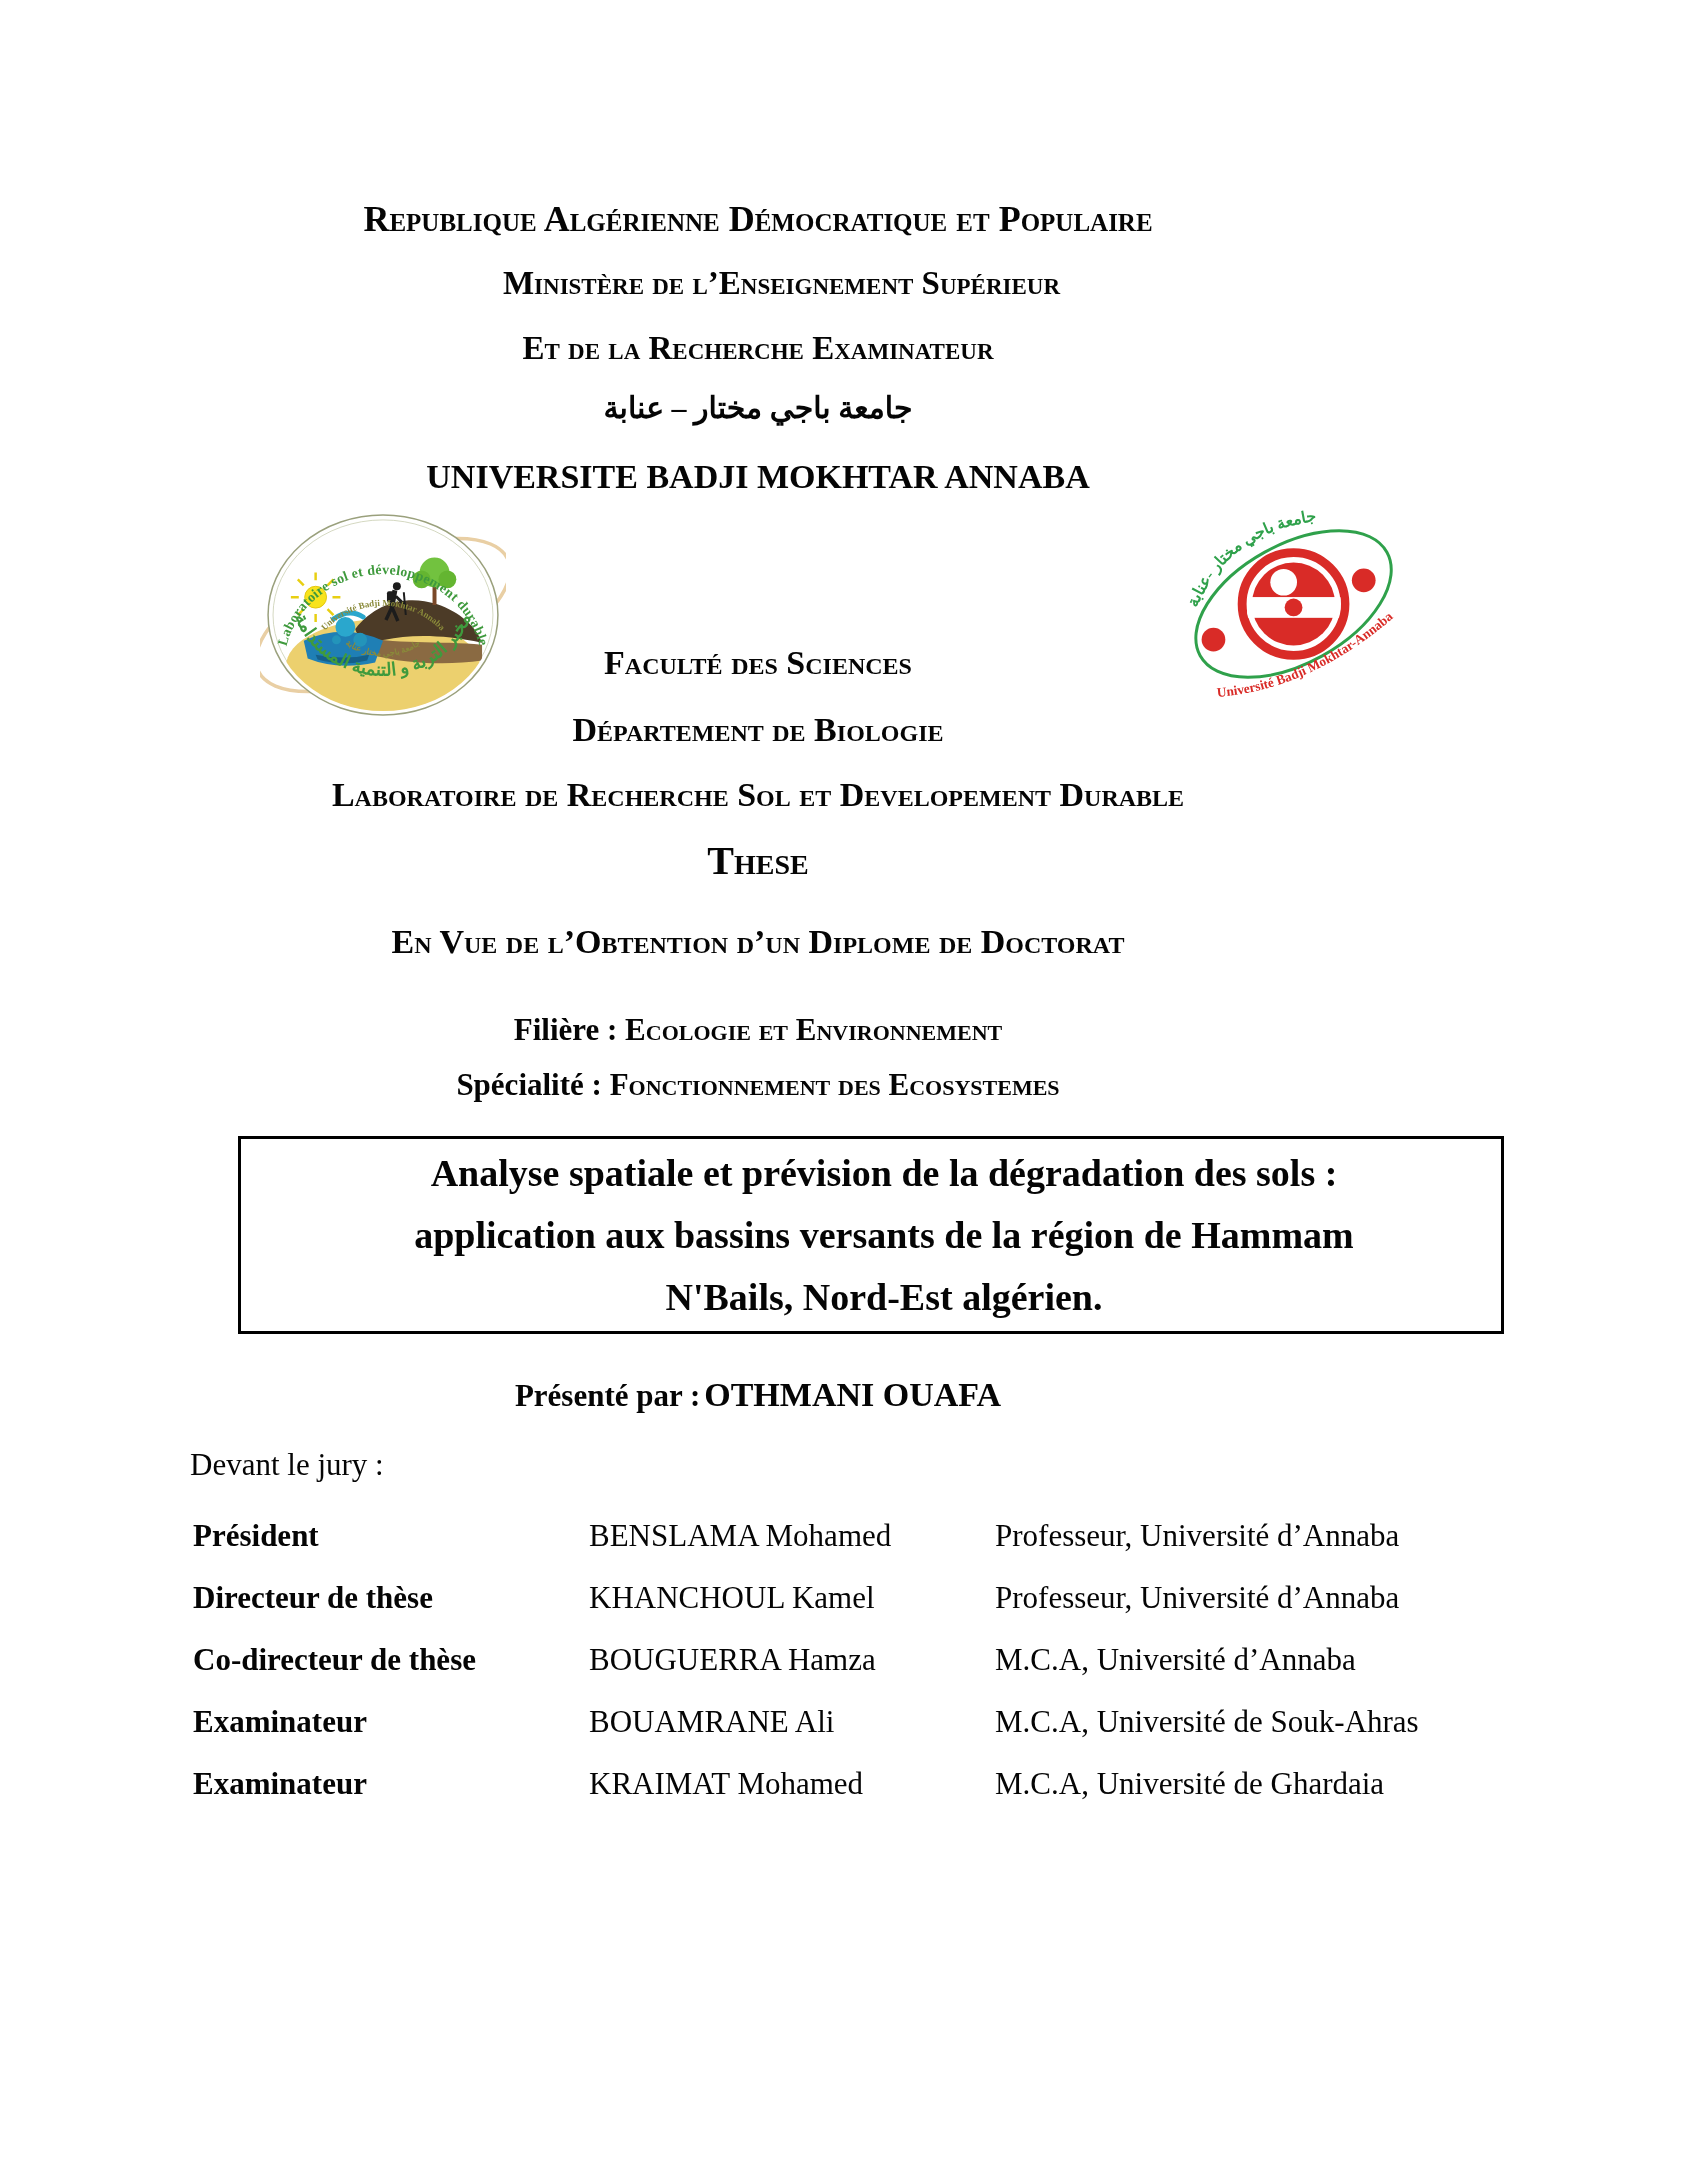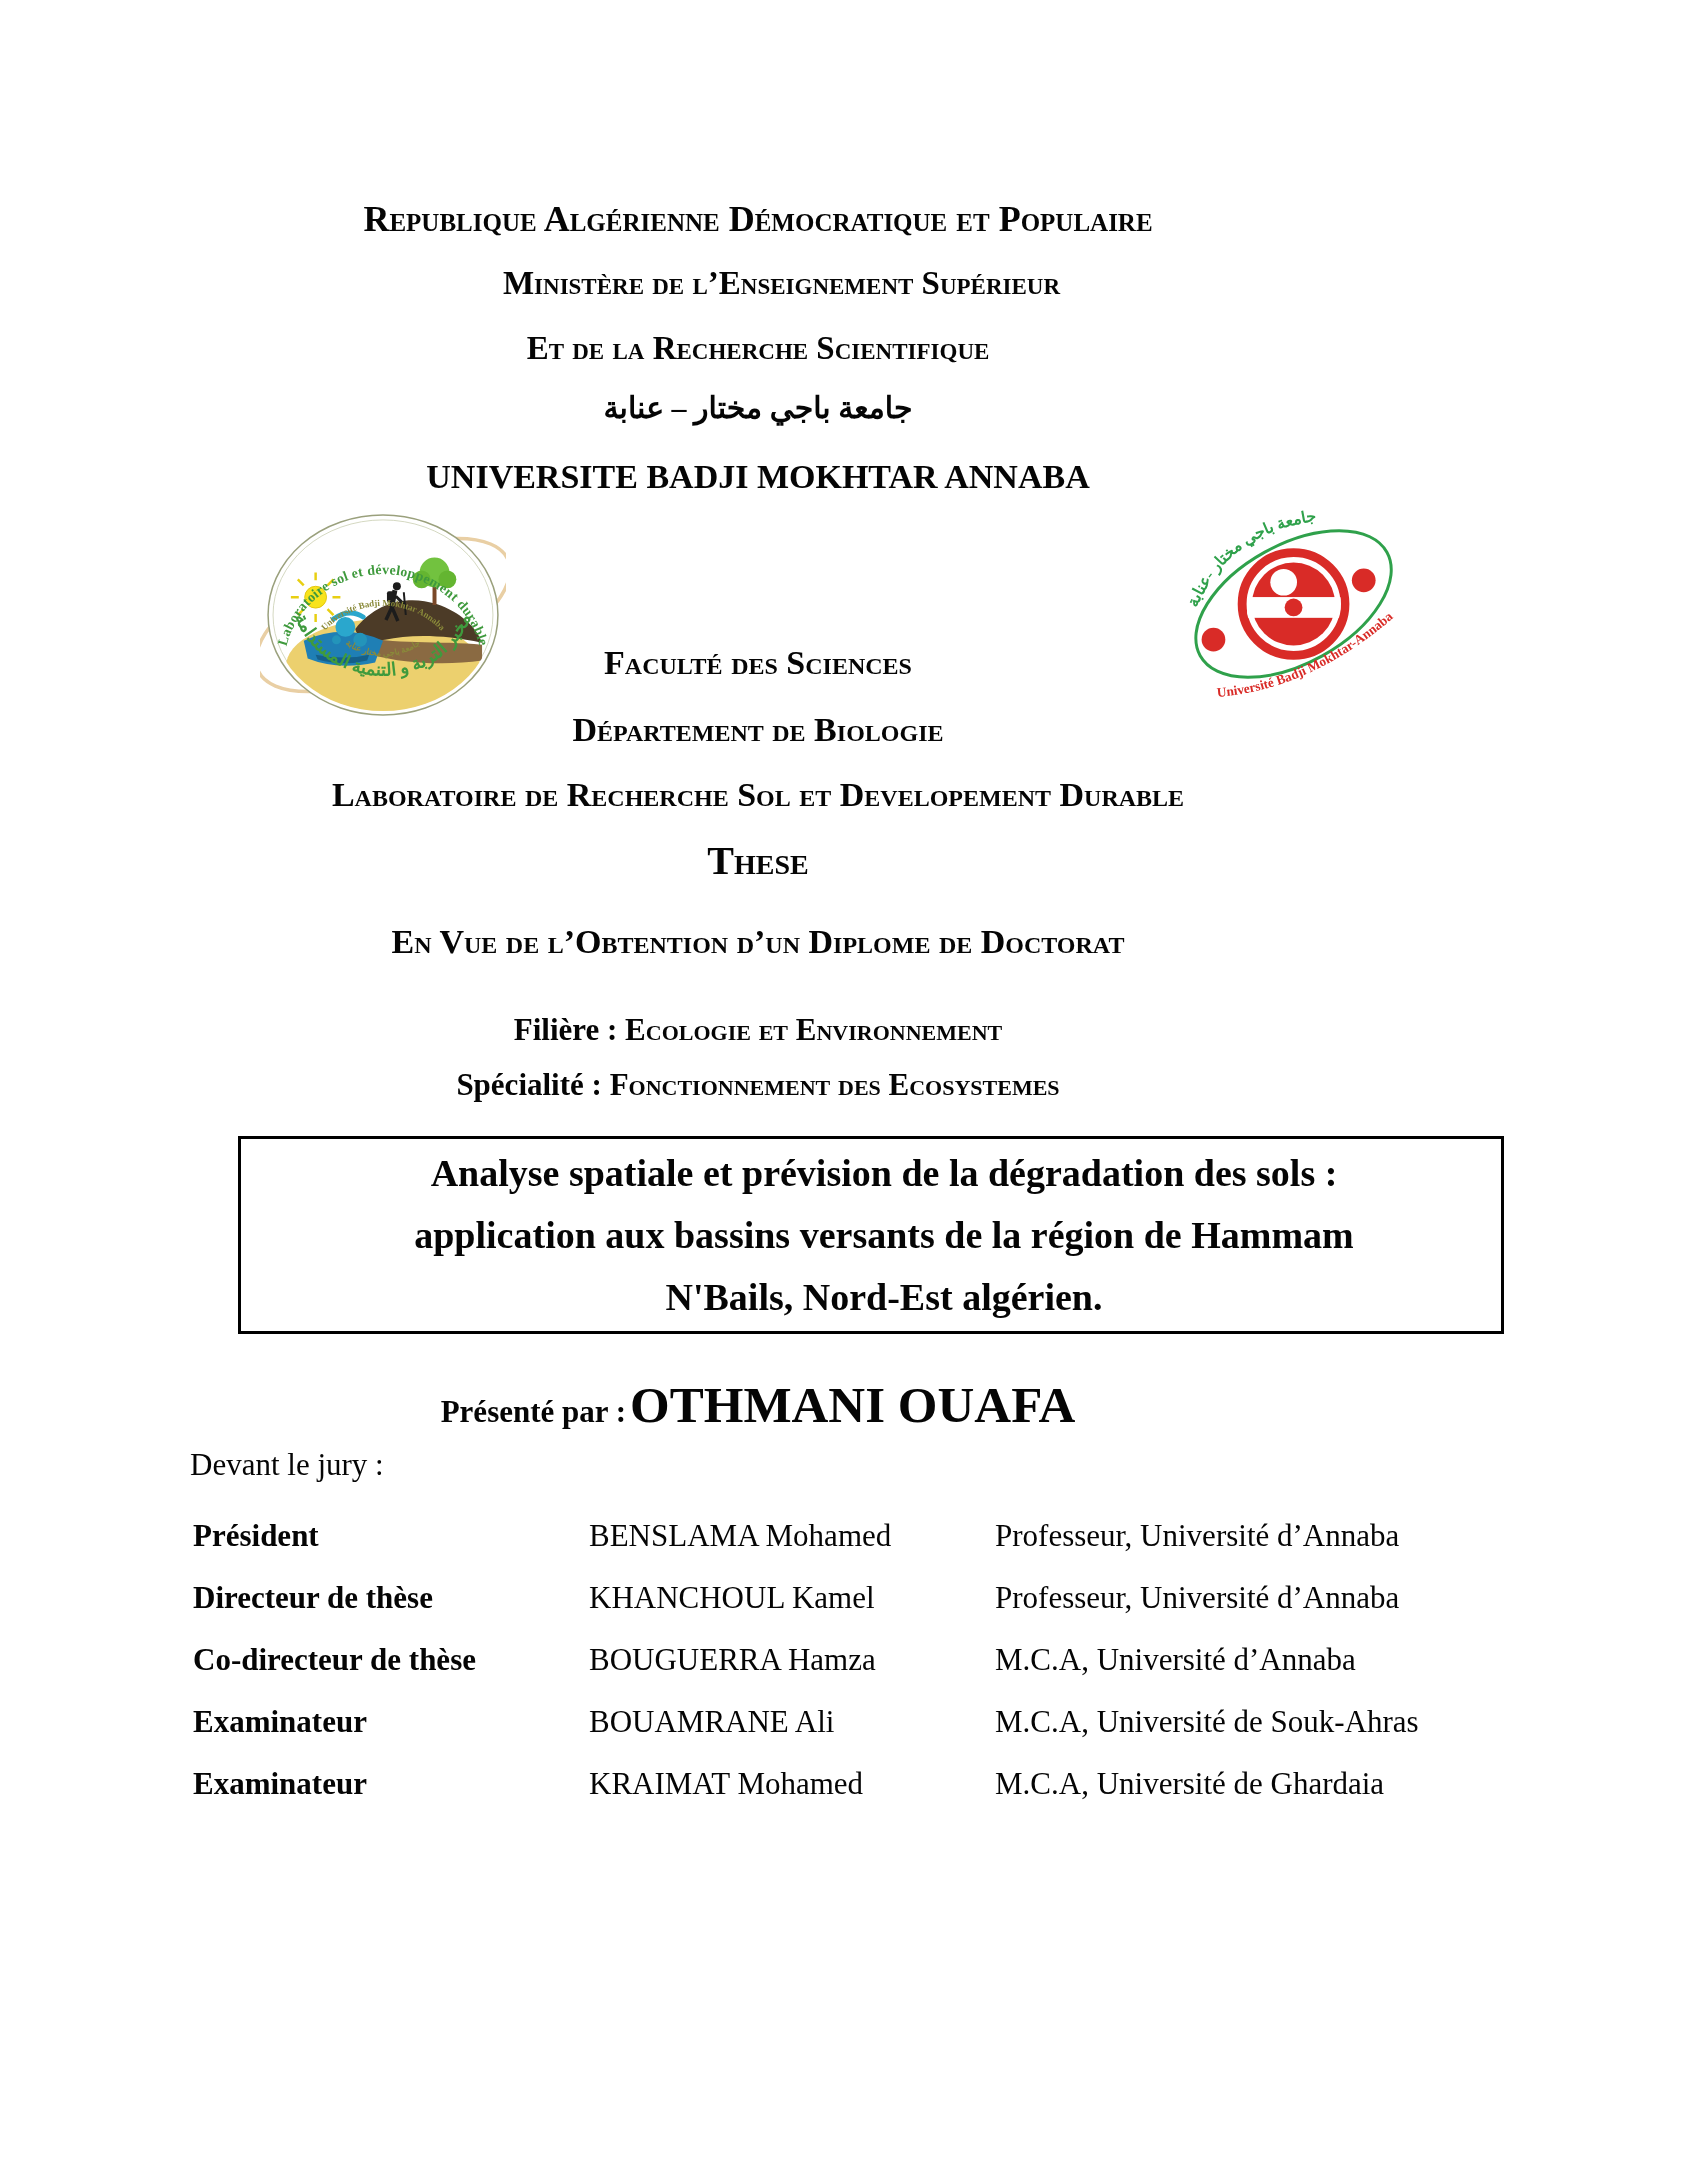--- a/index.html
+++ b/index.html
@@ -26,38 +26,38 @@
   .filiere { top:1012px; font-size:31px; }
   .special { top:1067px; font-size:31px; }
   .title-box {
     position:absolute; left:238px; top:1136px; width:1266px; height:198px;
     border:3px solid #000; box-sizing:border-box;
     display:flex; flex-direction:column; justify-content:center;
     text-align:center; font-weight:bold; font-size:38px; line-height:62px;padding-left:26px;
   }
   .presente { position:absolute; left:0; right:0; top:1376px; text-align:center; white-space:nowrap; }
   .presente .lbl { font-weight:bold; font-size:31px; }
-  .presente .author { font-weight:bold; font-size:51px; }
+  .presente .author { font-weight:bold; font-size:34px; }
   .jury-heading { position:absolute; left:190px; top:1447px; font-size:31px; }
   .jury { position:absolute; left:193px; top:1505px; width:1317px; }
   .jury-row { display:grid; grid-template-columns:396px 406px auto; height:62px; align-items:center; font-size:31px; }
   .jury-row .role { font-weight:bold; }
   .annee { top:1956px; font-size:31px; }
   .logo { position:absolute; }
   .logo-left  { left:260px;  top:510px; width:246px; height:213px; }
   .logo-right { left:1168px; top:495px; width:259px; height:216px; }
 </style>
 </head>
 <body>
 
 <div class="page">
 
   <div class="cline sc hline1">Republique Algérienne Démocratique et Populaire</div>
   <div class="cline sc hline2">Ministère de l’Enseignement Supérieur</div>
-  <div class="cline sc hline3">Et de la Recherche Scientifique</div>
+  <div class="cline sc hline3">Et de la Recherche Examinateur</div>
   <div class="cline harabic" dir="rtl">جامعة باجي مختار – عنابة</div>
   <div class="cline huniv">UNIVERSITE BADJI MOKHTAR ANNABA</div>
 
   <div class="logo logo-left">
     <svg width="246" height="213" viewBox="0 0 248 215">
       <defs>
         <clipPath id="lgClip">
             <ellipse cx="124" cy="106" rx="112" ry="97"></ellipse>
           </clipPath>
         <path id="lgTop" d="M 26,140 A 100,94 0 0 1 222,140" fill="none"></path>

